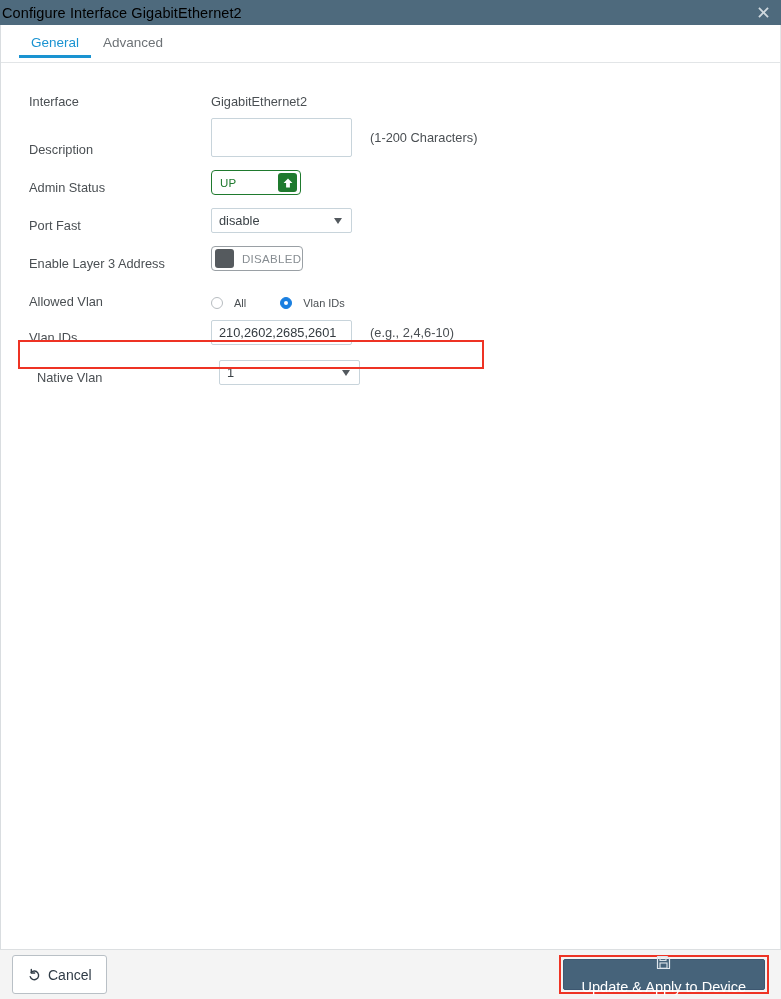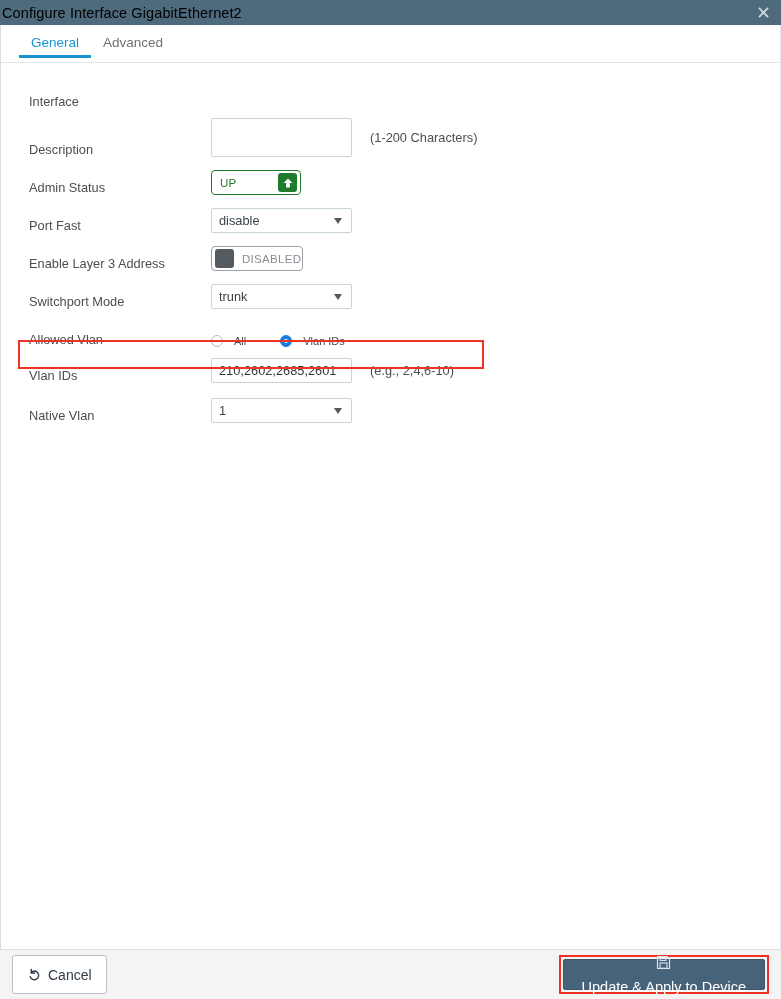--- a/index.html
+++ b/index.html
@@ -358,20 +358,23 @@
 
     <div class="tabs">
       <div class="tab active">General</div>
       <div class="tab">Advanced</div>
     </div>
 
     <div class="form">
 
       <div class="row">
         <div class="row-label">Interface</div>
+        <div class="row-field">
+          <span class="static-value">GigabitEthernet2</span>
+        </div>
       </div>
 
       <div class="row" style="min-height:48px;">
         <div class="row-label">Description</div>
         <div class="row-field">
           <input class="textbox desc-box" type="text" value="" style="">
           <span class="hint">(1-200 Characters)</span>
         </div>
       </div>
 
@@ -402,29 +405,20 @@
       <div class="row">
         <div class="row-label">Enable Layer 3 Address</div>
         <div class="row-field">
           <div class="toggle toggle-off">
             <span class="toggle-knob-off"></span>
             <span class="toggle-text">DISABLED</span>
           </div>
         </div>
       </div>
 
-      <div class="row">
-        <div class="row-label">Switchport Mode</div>
-        <div class="row-field">
-          <div class="dropdown">
-            <span class="dropdown-value">trunk</span>
-            <span class="caret"></span>
-          </div>
-        </div>
-      </div>
 
       <div class="row">
         <div class="row-label">Allowed Vlan</div>
         <div class="row-field">
           <div class="radio-group">
             <div class="radio-item">
               <span class="radio-circle"></span>
               <span class="radio-label">All</span>
             </div>
             <div class="radio-item">
@@ -436,21 +430,21 @@
       </div>
 
       <div class="row" style="min-height:36px;">
         <div class="row-label">Vlan IDs</div>
         <div class="row-field">
           <input class="textbox vlan-box" type="text" value="210,2602,2685,2601" style="">
           <span class="hint">(e.g., 2,4,6-10)</span>
         </div>
       </div>
 
-      <div class="row" style="min-height:40px;">
+      <div class="row" style="min-height:40px;padding-left:8px;">
         <div class="row-label">Native Vlan</div>
         <div class="row-field">
           <div class="dropdown">
             <span class="dropdown-value">1</span>
             <span class="caret"></span>
           </div>
         </div>
       </div>
 
     </div>

